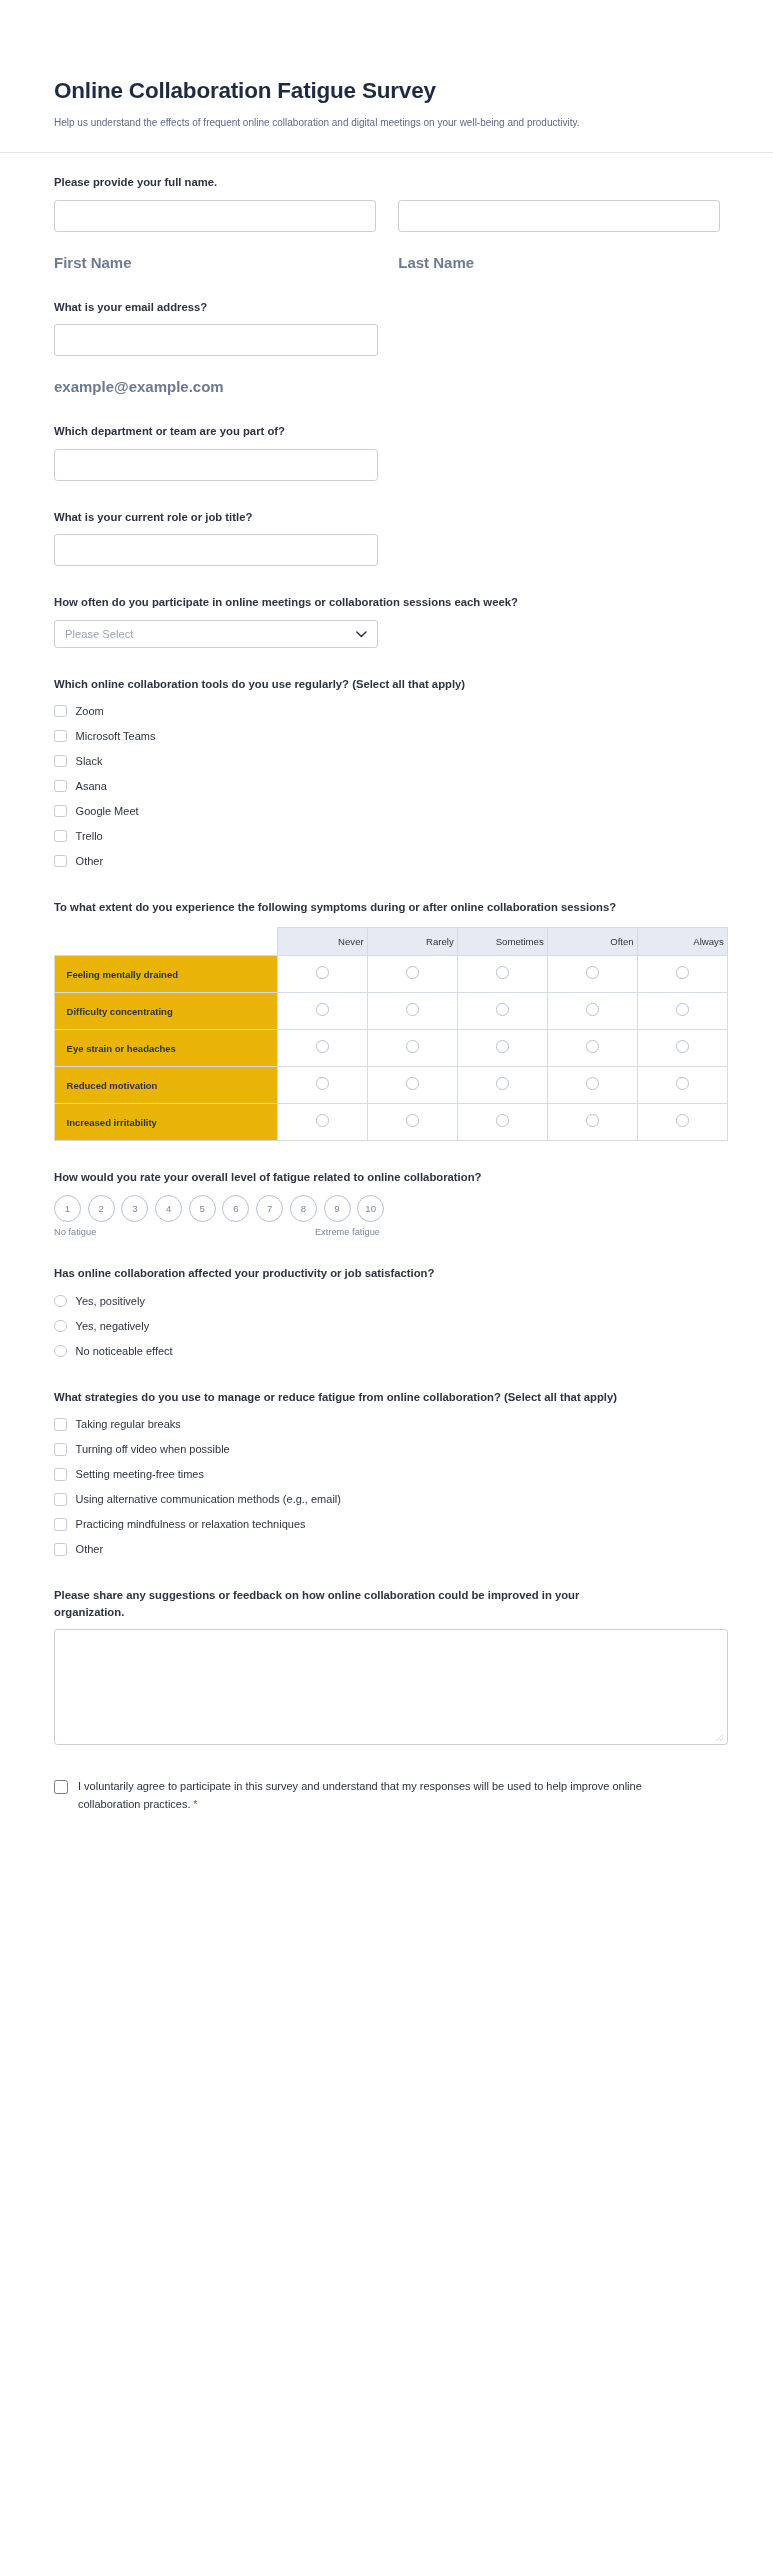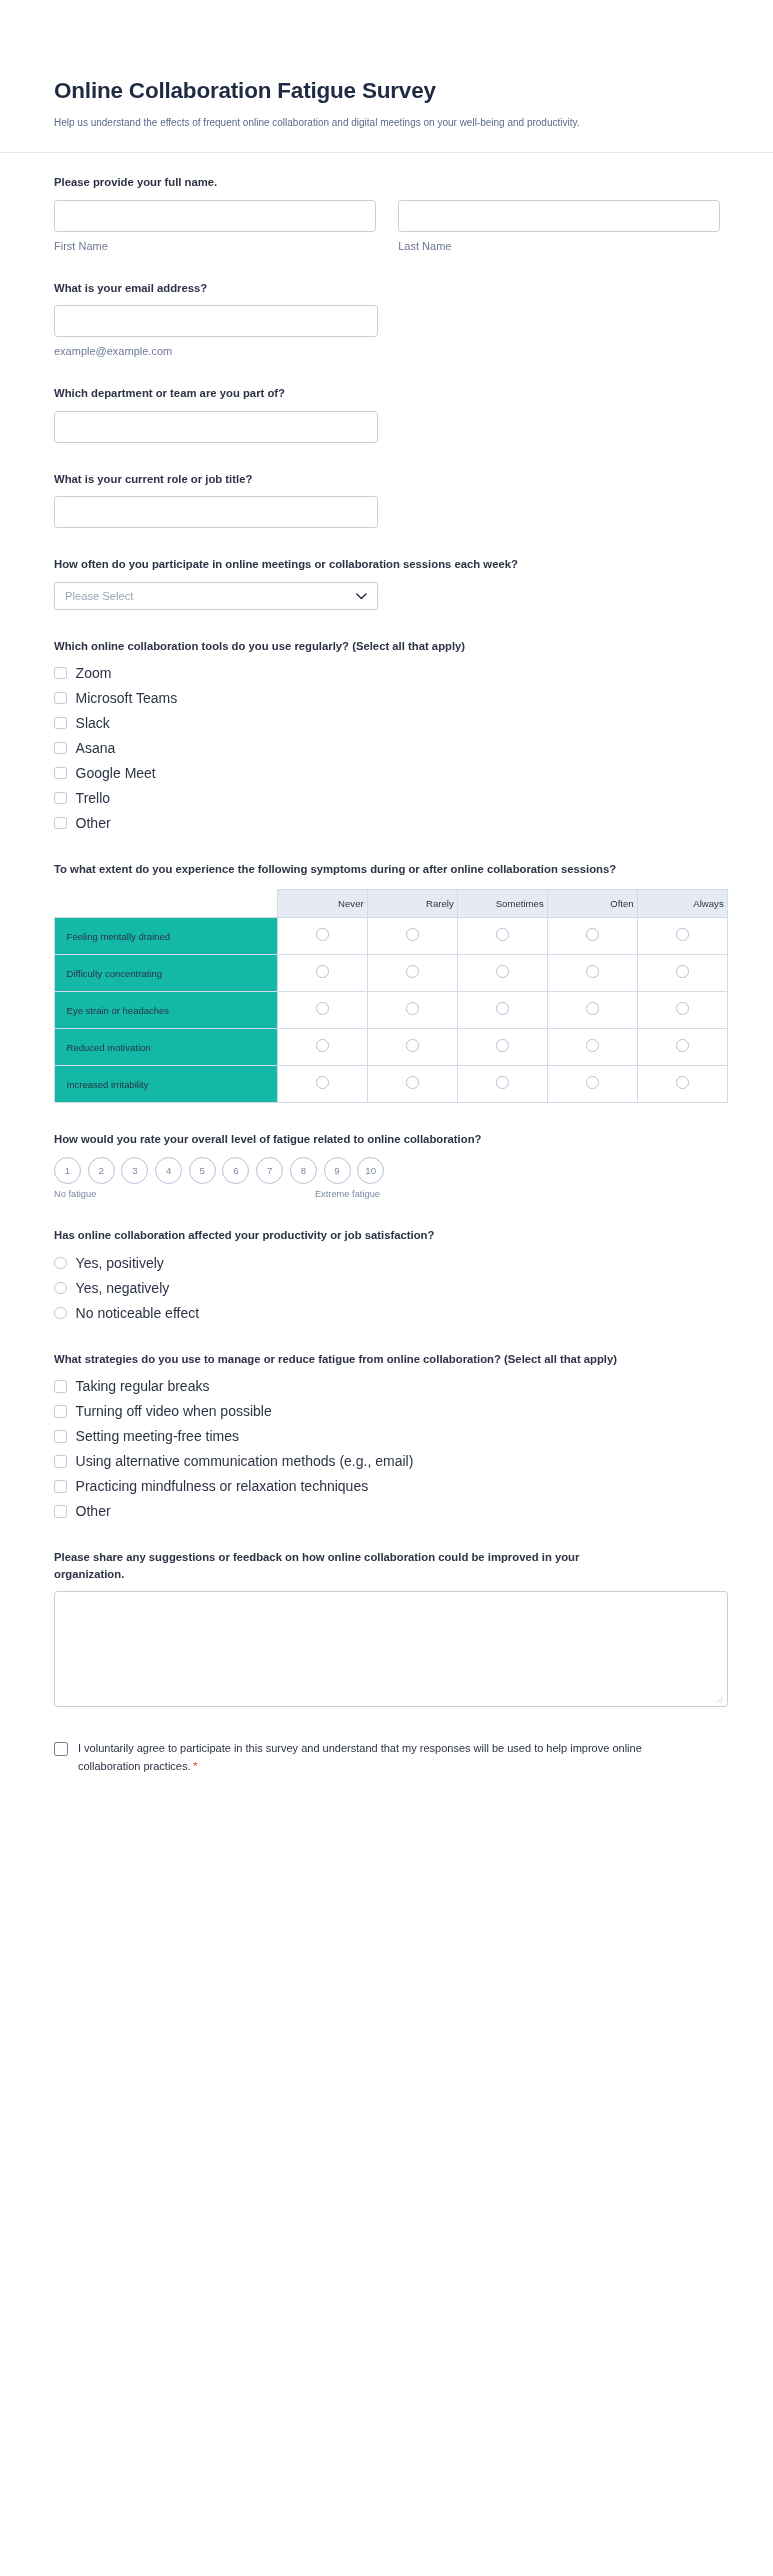--- a/index.html
+++ b/index.html
@@ -35,21 +35,21 @@
     font-size: 11.3px; font-weight: bold; color: #2c3345;
     line-height: 1.45; margin-bottom: 9.1px; max-width: 574px;
   }
 
   
   .input-box {
     border: 0.8px solid #c8cdd9; border-radius: 3.3px;
     height: 32px; background: #fff; width: 100%;
   }
   .sub-label {
-    font-size: 11px; color: #6d7a92; margin-top: 8px; font-weight: normal;
+    font-size: 15px; color: #6d7a92; margin-top: 22px; font-weight: bold;
   }
   .name-row { display: flex; gap: 22.5px; }
   .name-col { width: 324px; }
   .w-half { width: 324px; }
   .w-short { width: 324px; }
 
   
   .select-box {
     border: 0.8px solid #c8cdd9; border-radius: 3.3px; height: 28px;
     width: 324px; background: #fff;
@@ -66,36 +66,36 @@
     min-height: 20px; margin-bottom: 5px;
   }
   .cb {
     width: 12.5px; height: 12.5px; flex: 0 0 12.5px;
     border: 0.8px solid #c2c9d8; border-radius: 2.5px; background: #fff;
   }
   .rb {
     width: 12.5px; height: 12.5px; flex: 0 0 12.5px;
     border: 0.8px solid #c2c9d8; border-radius: 50%; background: #fff;
   }
-  .opt-label { font-size: 14px; color: #2c3345; line-height: 1.3; }
+  .opt-label { font-size: 11px; color: #2c3345; line-height: 1.3; }
 
   
   .matrix-wrap { margin-top: 11.6px; }
   table.matrix {
     border-collapse: collapse; width: 674px; table-layout: fixed;
   }
   table.matrix th.corner { width: 223px; border: 0; background: transparent; }
   table.matrix th.colhead {
     background: #e6eaf3; border: 0.8px solid #d3dae8;
     font-size: 9.6px; font-weight: normal; color: #2c3345;
     text-align: right; height: 28px; padding: 0 3.3px;
   }
   table.matrix td.rowhead {
-    background: #14b8a6; border: 0.8px solid #d3dae8;
-    font-size: 9.5px; color: #2c3345; font-weight: normal;
+    background: #eab308; border: 0.8px solid #d3dae8;
+    font-size: 9.5px; color: #2c3345; font-weight: bold;
     padding: 0 0 0 11.6px; height: 37px; text-align: left;
   }
   table.matrix td.cell {
     border: 0.8px solid #d3dae8; background: #fff;
     height: 37px; text-align: center; vertical-align: middle;
   }
   .matrix-radio {
     width: 12.5px; height: 12.5px; border: 0.8px solid #b9c2d4;
     border-radius: 50%; background: #fff; display: inline-block;
   }

